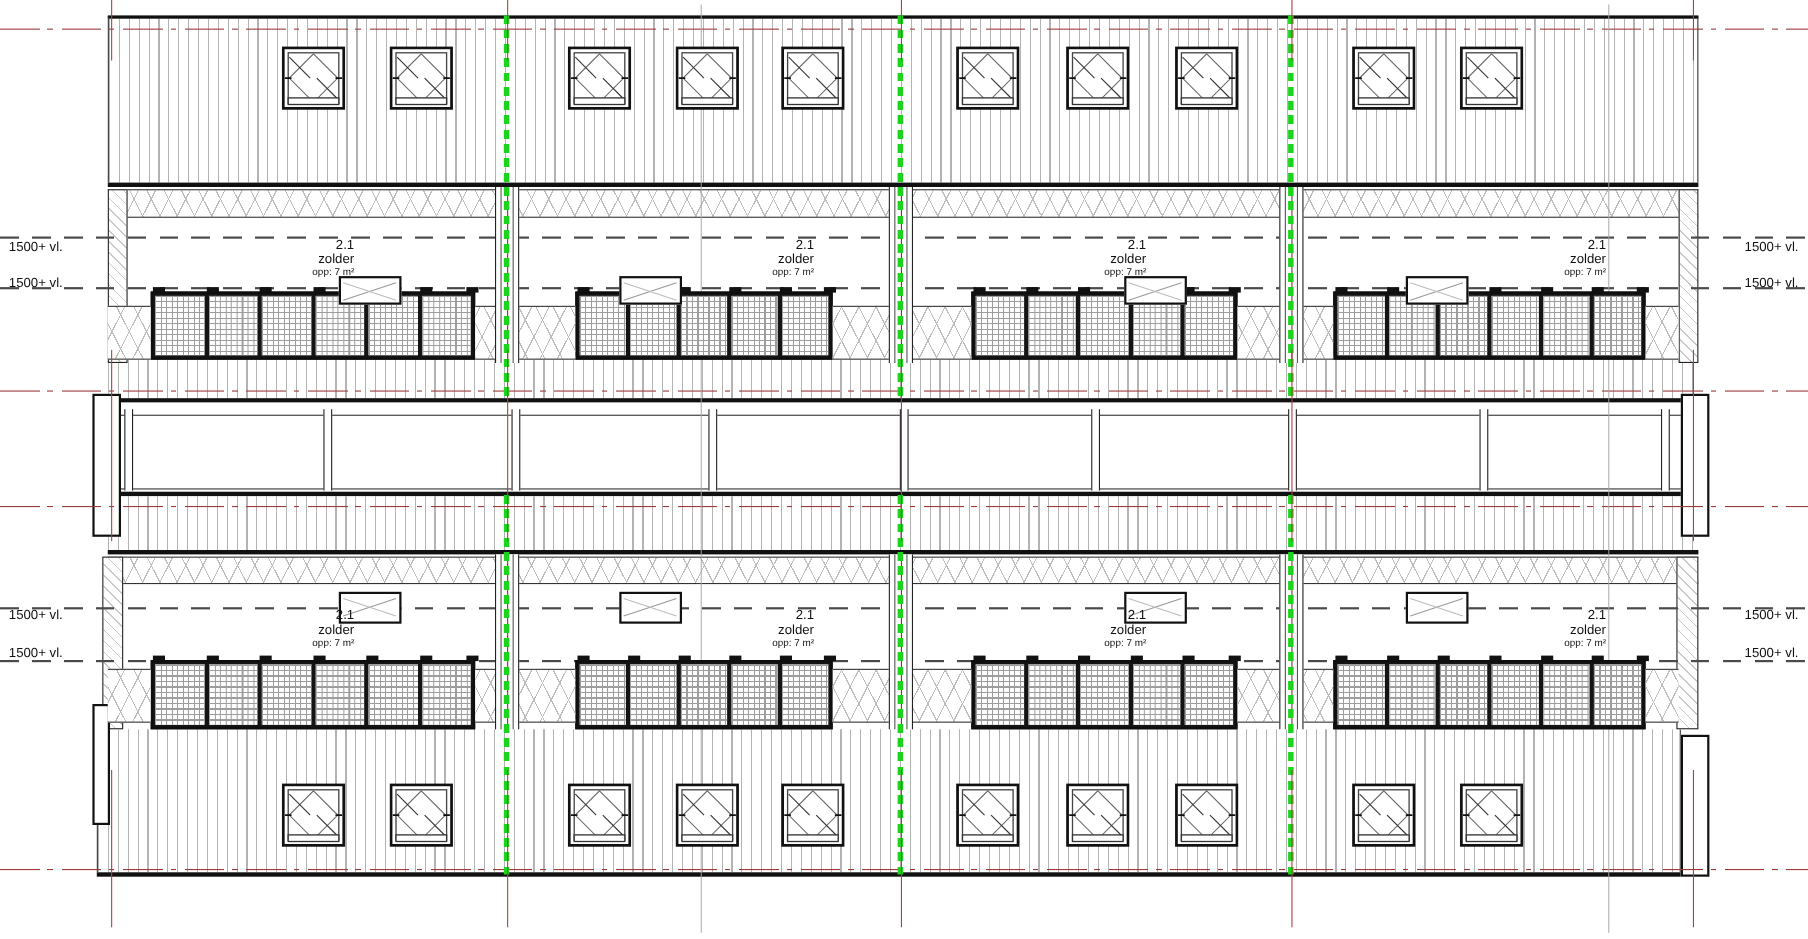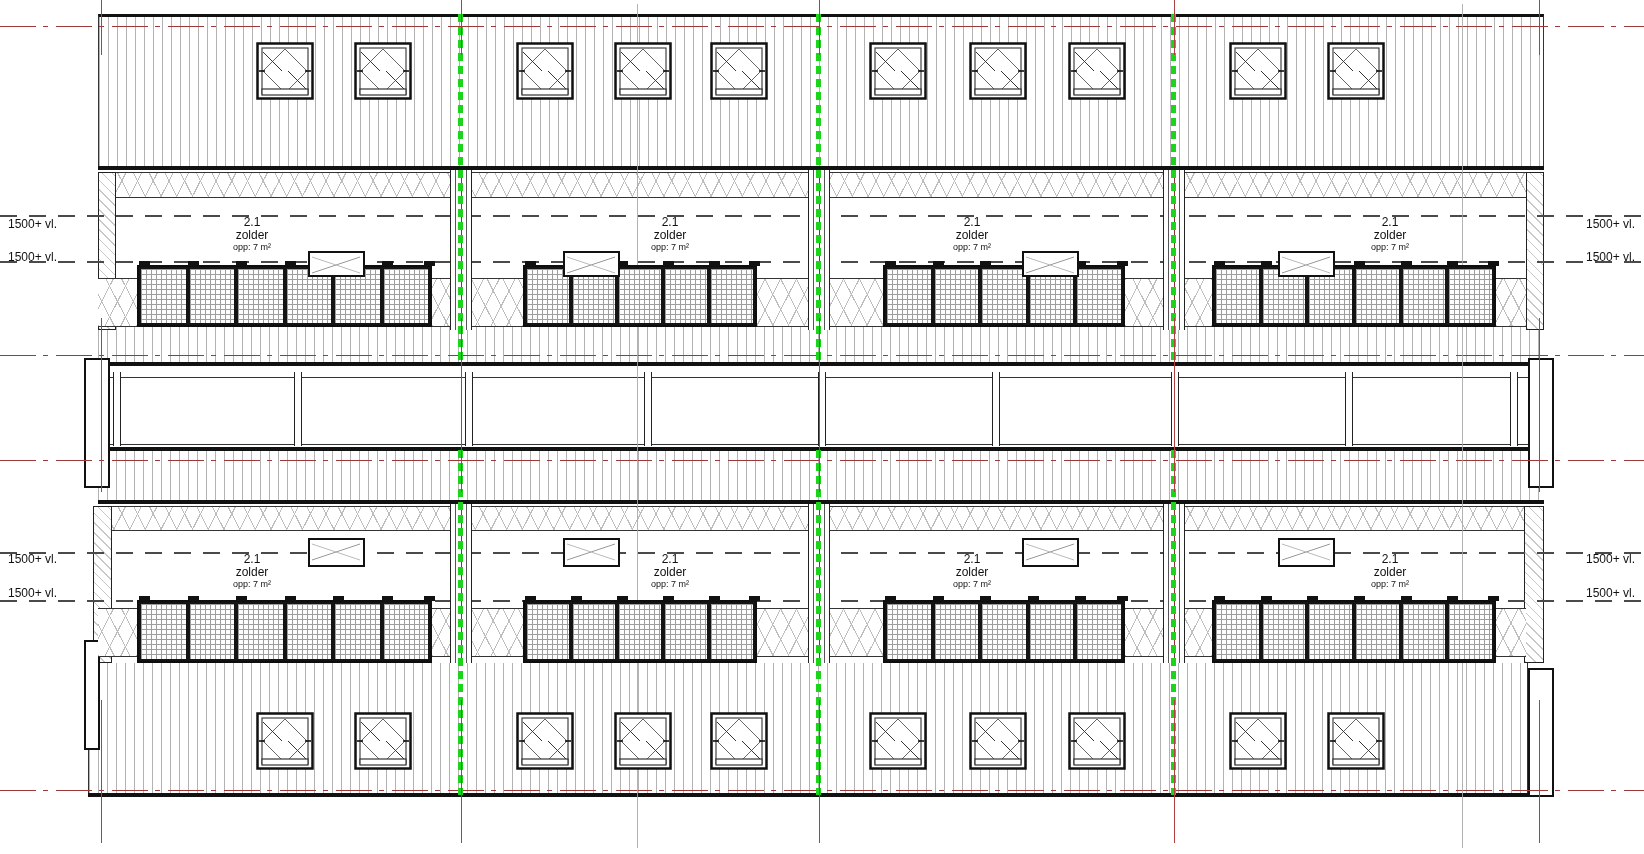--- a/index.html
+++ b/index.html
@@ -33,21 +33,21 @@
   .pgroup{display:flex;gap:4px;background:#141414;border:2px solid #0e0e0e;padding:2px;}
   .panel{flex:1;background:
       repeating-linear-gradient(to right,#9d9d9d 0 1px,transparent 1px 5px),
       repeating-linear-gradient(to bottom,#9d9d9d 0 1px,transparent 1px 5px);
       background-color:#fdfdfd;}
   .tab{height:5px;background:#111;}
   .xpad{border-top:1px solid #333;border-bottom:1px solid #333;}
   
   .rwin{background:#fff;border:2.5px solid #111;}
   
-  .roomlabel{width:140px;text-align:center;line-height:13px;font-size:12px;}
+  .roomlabel{width:140px;text-align:right;line-height:13px;font-size:12px;}
   .roomlabel .area{font-size:9px;line-height:11px;}
   .lvl{font-size:12px;white-space:nowrap;}
 </style>
 </head>
 <body>
 
 <div id="plan">
 
   <div class="abs vhatch" style="left:98px;top:14px;width:1446px;height:152px;border-top:3px solid #111;border-left:1.5px solid #333;border-right:1.5px solid #333;"></div>
   <div class="abs blk" style="left:98px;top:166px;width:1446px;height:4px;"></div>

